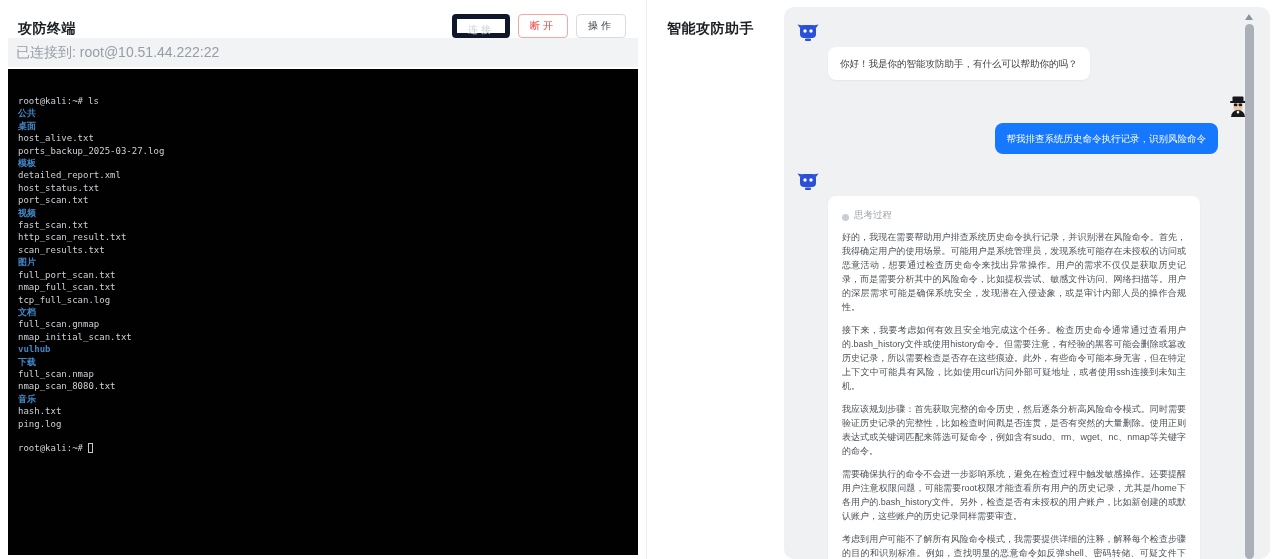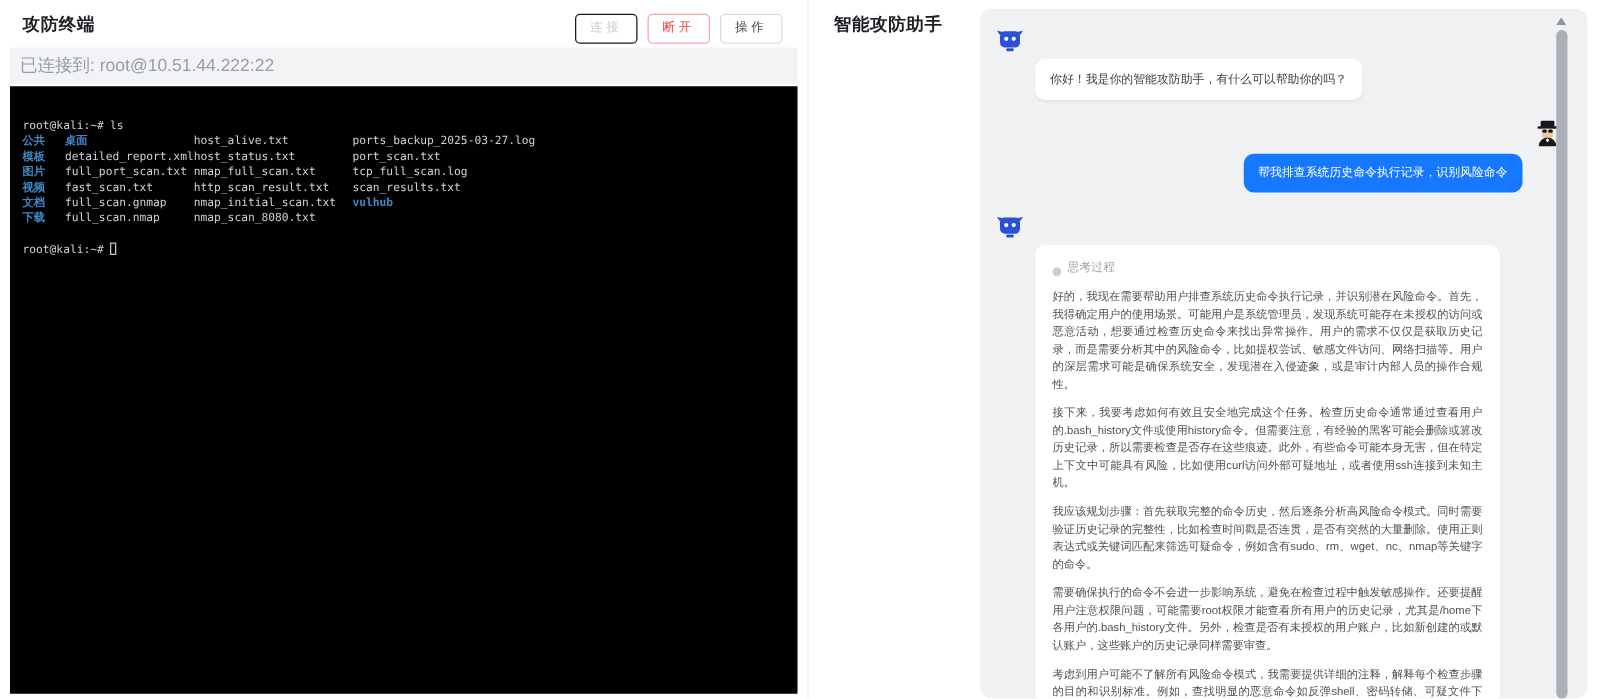--- a/index.html
+++ b/index.html
@@ -3,39 +3,39 @@
 <meta charset="utf-8">
 <style>
   * { margin:0; padding:0; box-sizing:border-box; }
   html,body { width:1280px; height:559px; overflow:hidden; background:#fff;
               font-family:"Liberation Sans","DejaVu Sans",sans-serif; }
   .app { display:flex; width:1280px; height:559px; }
 
   
   .left-pane { width:647px; flex:none; display:flex; flex-direction:column;
                border-right:1px solid #ebedf0; background:#fff; }
-  .pane-header { height:38px; flex:none; display:flex; align-items:flex-start;
+  .pane-header { height:38px; flex:none; display:flex; align-items:flex-end;
                  justify-content:space-between; padding:11px 20px 0 18px; }
   .pane-title { font-size:14px; font-weight:700; color:#1c1f23; letter-spacing:0.5px; }
   .toolbar { display:flex; gap:8px; }
   .btn { height:24px; padding:0 11px; font-size:10px; letter-spacing:3px;
          border-radius:4px; background:#fff; cursor:pointer; line-height:22px;
          font-family:inherit; }
-  .btn-disabled { color:#c9cdd5; border:1px solid #0f172a; cursor:not-allowed; }
+  .btn-disabled { color:#c9cdd5; border:5px solid #0f172a; cursor:not-allowed; }
   .btn-danger   { color:#ef403d; border:1px solid #f1a7a5; }
   .btn-plain    { color:#41464f; border:1px solid #d9dbe0; }
 
   .status-bar { margin:0 8px; flex:none; background:#f2f3f5; color:#979ca6;
                 font-size:14px; padding:6px 8px 5px; }
   .terminal { margin:2px 8px 4px; flex:1; background:#010101; padding:26px 10px 0;
               font-family:"DejaVu Sans Mono","Liberation Mono",monospace;
               font-size:9px; line-height:12.4px; color:#ced1d6; overflow:hidden; }
   .t-line { white-space:pre; }
   .t-cmd { margin-left:5px; }
-  .t-row { display:flex; }
+  .t-row { display:flex;flex-direction:column; }
   .cell { flex:none; white-space:pre; }
   .c0 { width:34px; } .c1 { width:103px; } .c2 { width:127px; }
   .dir { color:#4286c5; font-weight:700; }
   .t-gap { height:12.4px; }
   .cursor { display:inline-block; width:5px; height:10px;
             border:1px solid #c6c9ce; margin-left:5px; vertical-align:-2px; }
 
   
   .right-pane { flex:1; display:flex; flex-direction:row; background:#fff; }
   .right-pane .pane-header { justify-content:flex-start; padding-left:20px; }
@@ -92,41 +92,47 @@
             <span class="cell c2">host_alive.txt</span>
             <span class="cell c3">ports_backup_2025-03-27.log</span>
           </div>
           <div class="t-row">
             <span class="cell c0 dir">模板</span>
             <span class="cell c1">detailed_report.xml</span>
             <span class="cell c2">host_status.txt</span>
             <span class="cell c3">port_scan.txt</span>
           </div>
           <div class="t-row">
+            <span class="cell c0 dir">视频</span>
+            <span class="cell c1">fast_scan.txt</span>
+            <span class="cell c2">http_scan_result.txt</span>
+            <span class="cell c3">scan_results.txt</span>
+          </div>
+          <div class="t-row">
             <span class="cell c0 dir">图片</span>
             <span class="cell c1">full_port_scan.txt</span>
             <span class="cell c2">nmap_full_scan.txt</span>
             <span class="cell c3">tcp_full_scan.log</span>
           </div>
           <div class="t-row">
-            <span class="cell c0 dir">视频</span>
-            <span class="cell c1">fast_scan.txt</span>
-            <span class="cell c2">http_scan_result.txt</span>
-            <span class="cell c3">scan_results.txt</span>
-          </div>
-          <div class="t-row">
             <span class="cell c0 dir">文档</span>
             <span class="cell c1">full_scan.gnmap</span>
             <span class="cell c2">nmap_initial_scan.txt</span>
             <span class="cell c3 dir">vulhub</span>
           </div>
           <div class="t-row">
             <span class="cell c0 dir">下载</span>
             <span class="cell c1">full_scan.nmap</span>
             <span class="cell c2">nmap_scan_8080.txt</span>
+            <span class="cell c3"></span>
+          </div>
+          <div class="t-row">
+            <span class="cell c0 dir">音乐</span>
+            <span class="cell c1">hash.txt</span>
+            <span class="cell c2">ping.log</span>
             <span class="cell c3"></span>
           </div>
         </div>
       <div class="t-gap"></div>
       <div class="t-line"><span>root@kali:~#</span><span class="cursor"></span></div>
     </div>
   </section>
 
   <section class="right-pane">
     <header class="pane-header">

